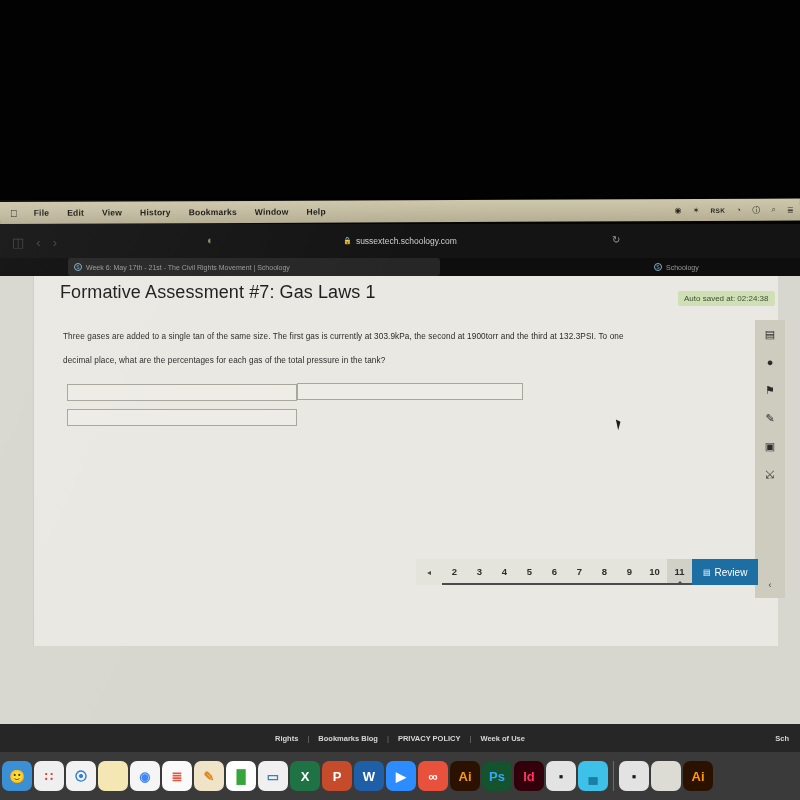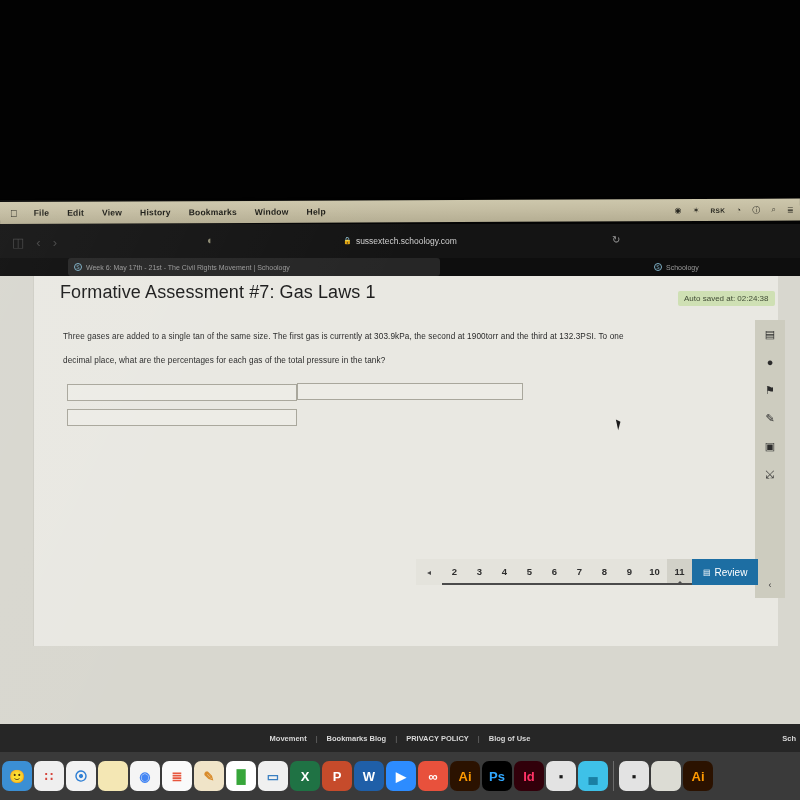--- a/index.html
+++ b/index.html
@@ -160,21 +160,21 @@
 
   
   #site-footer {
     position: absolute; left: 0; top: 724px; width: 800px; height: 28px;
     background: #262626;
     display: flex; align-items: center; justify-content: center;
     gap: 9px; font-size: 7.5px; color: #d8d8d8; font-weight: 600;
   }
   #site-footer .sep { color: #7a7a7a; font-weight: 400; }
   #footer-right {
-    position: absolute; right: 4px; top: 10px; font-size: 7.5px; color:#d8d8d8; font-weight:600;
+    position: absolute; right: 11px; top: 10px; font-size: 7.5px; color:#d8d8d8; font-weight:600;
   }
 
   
   #dock {
     position: absolute; left: 0; top: 752px; width: 800px; height: 48px;
     background: #3a3a3a;
     display: flex; align-items: center;
     padding: 0 2px; gap: 2px;
   }
   .dicon {
@@ -295,47 +295,47 @@
         </div>
       </div>
 
     </div>
   </div>
 
   <div id="cursor"></div>
   <div id="glare"></div>
 
   <div id="site-footer">
-    <span>Movement</span>
+    <span>Rights</span>
     <span class="sep">|</span>
     <span>Bookmarks Blog</span>
     <span class="sep">|</span>
     <span>PRIVACY POLICY</span>
     <span class="sep">|</span>
-    <span>Blog of Use</span>
+    <span>Week of Use</span>
     <span id="footer-right">Sch</span>
   </div>
 
   <div id="dock">
       <div class="dicon" style="background: rgb(59, 143, 212); color: rgb(255, 255, 255);">🙂</div>
       <div class="dicon" style="background: rgb(239, 239, 239); color: rgb(214, 69, 60);">∷</div>
       <div class="dicon" style="background: rgb(242, 242, 242); color: rgb(47, 127, 212);">⦿</div>
       <div class="dicon" style="background: rgb(244, 231, 180); color: rgb(138, 122, 58);"></div>
       <div class="dicon" style="background: rgb(245, 245, 245); color: rgb(66, 133, 244);">◉</div>
       <div class="dicon" style="background: rgb(250, 250, 250); color: rgb(232, 87, 63);">≣</div>
       <div class="dicon" style="background: rgb(240, 228, 200); color: rgb(217, 139, 43);">✎</div>
       <div class="dicon" style="background: rgb(255, 255, 255); color: rgb(55, 166, 58);">█</div>
       <div class="dicon" style="background: rgb(240, 240, 240); color: rgb(58, 127, 193);">▭</div>
       <div class="dicon" style="background: rgb(31, 114, 68); color: rgb(255, 255, 255);">X</div>
       <div class="dicon" style="background: rgb(198, 75, 43); color: rgb(255, 255, 255);">P</div>
       <div class="dicon" style="background: rgb(31, 95, 168); color: rgb(255, 255, 255);">W</div>
       <div class="dicon" style="background: rgb(45, 140, 255); color: rgb(255, 255, 255);">▶</div>
       <div class="dicon" style="background: rgb(232, 81, 60); color: rgb(255, 255, 255);">∞</div>
       <div class="dicon" style="background: rgb(43, 18, 0); color: rgb(255, 154, 0);">Ai</div>
-      <div class="dicon" style="background: #000000; color: rgb(49, 168, 255);">Ps</div>
+      <div class="dicon" style="background: #14532d; color: rgb(49, 168, 255);">Ps</div>
       <div class="dicon" style="background: rgb(49, 0, 10); color: rgb(255, 51, 102);">Id</div>
       <div class="dicon" style="background: rgb(227, 227, 227); color: rgb(26, 26, 26);">▪</div>
       <div class="dicon" style="background: rgb(62, 193, 232); color: rgb(26, 127, 163);">▄</div>
       <div class="dock-sep"></div>
       <div class="dicon" style="background: rgb(227, 227, 227); color: rgb(26, 26, 26);">▪</div>
       <div class="dicon" style="background: rgb(220, 220, 212); color: rgb(136, 136, 136);"></div>
       <div class="dicon" style="background: rgb(43, 18, 0); color: rgb(255, 154, 0);">Ai</div>
     </div>
 
 </div>

